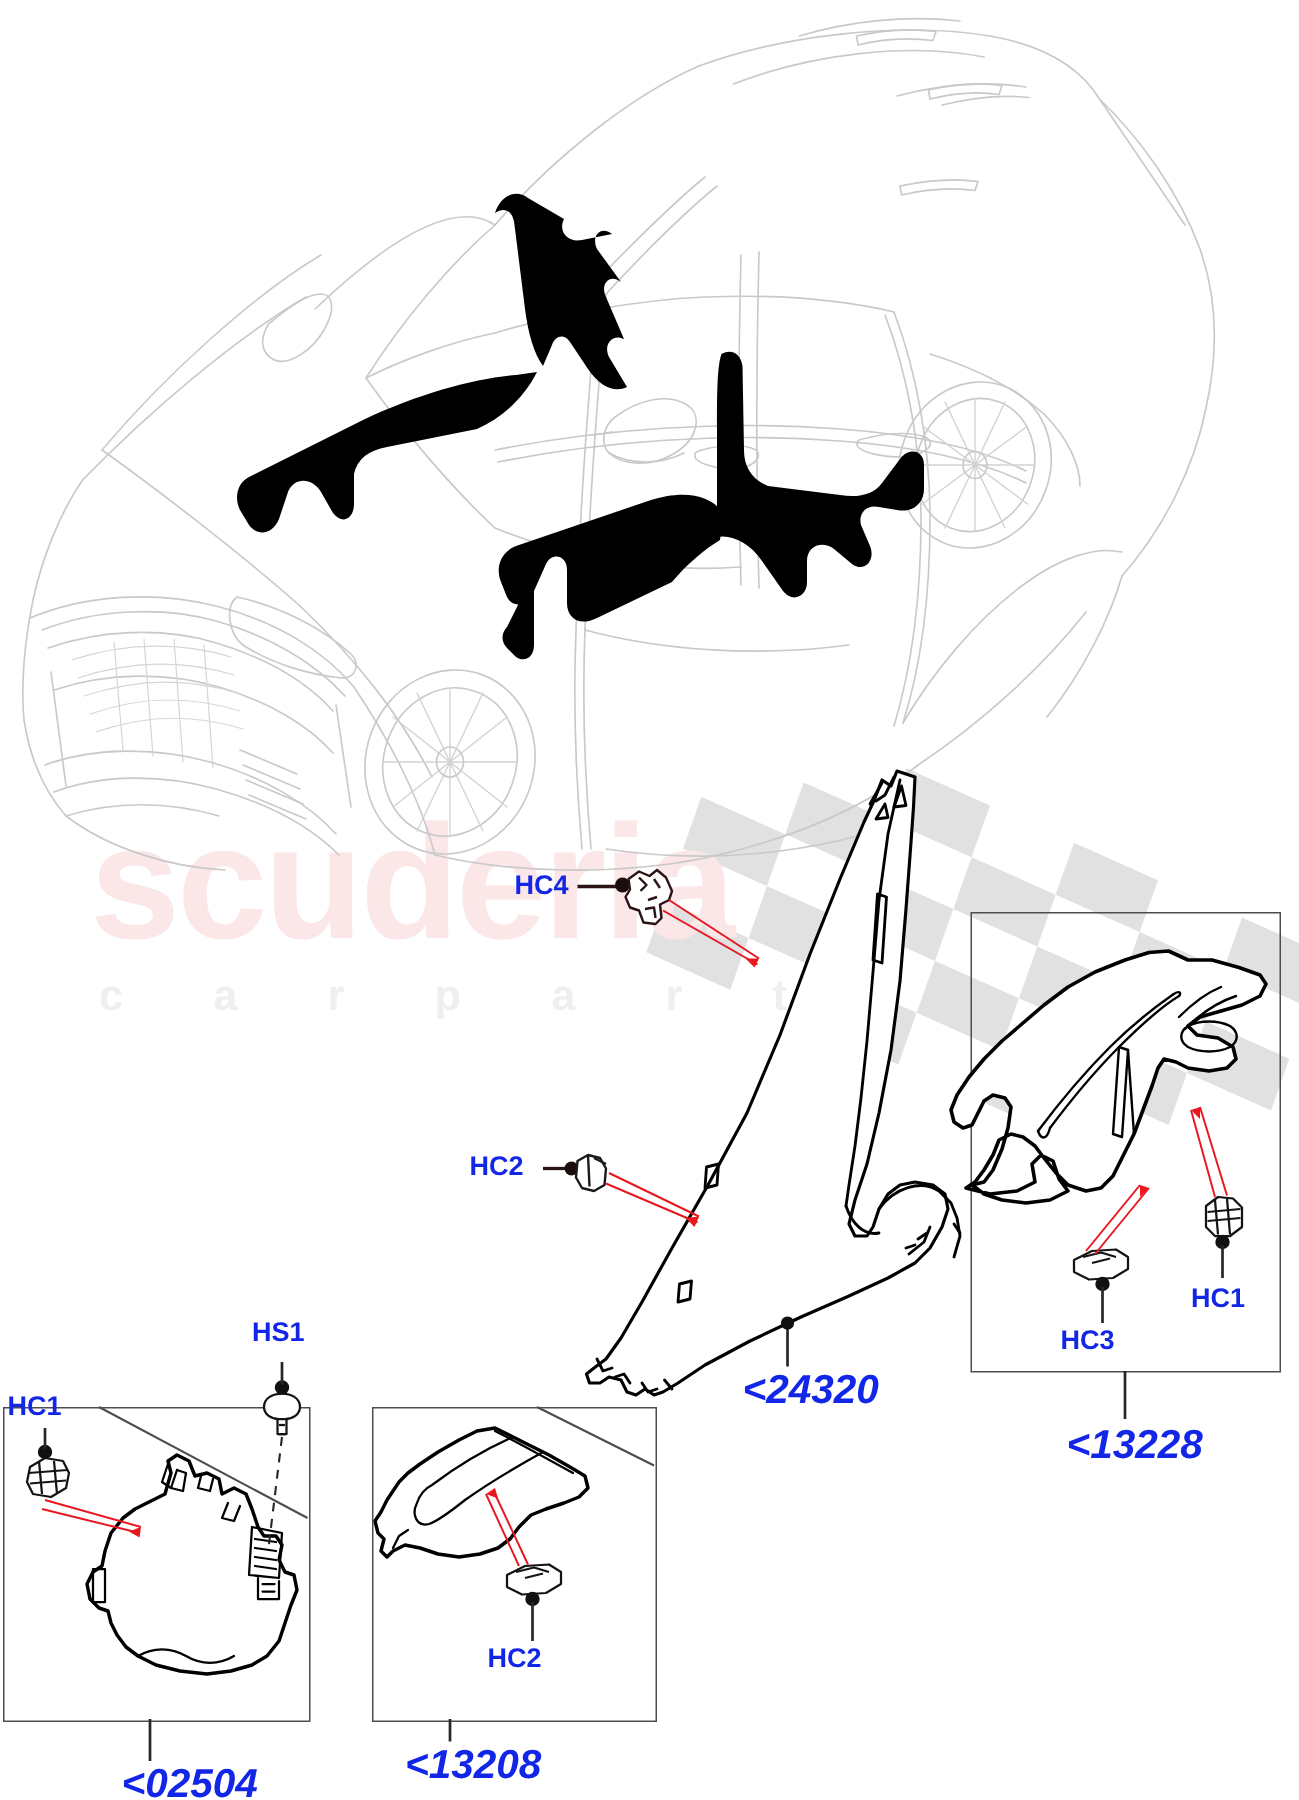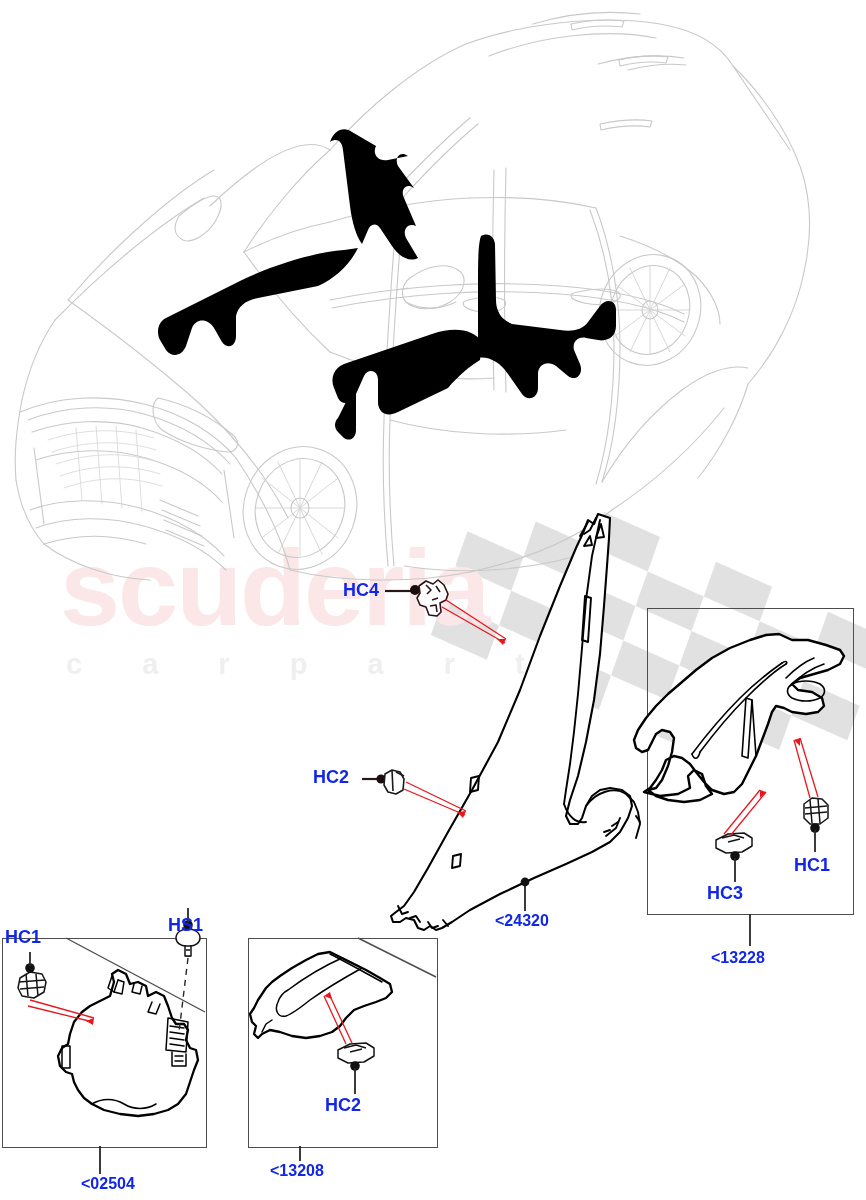--- a/index.html
+++ b/index.html
@@ -29,21 +29,21 @@
   .inset{position:absolute;border:1.4px solid #4d4d4d;background:transparent;}
   #box-13228{left:647px;top:608px;width:205px;height:305px;}
   #box-02504{left:2px;top:938px;width:203px;height:208px;}
   #box-13208{left:248px;top:938px;width:188px;height:208px;}
 
   
   .lbl{
     position:absolute;color:#1226e8;font-weight:bold;
     font-size:18px;line-height:1;white-space:nowrap;user-select:none;
   }
-  .lbl.num{font-size:16px;}
+  .lbl.num{font-size:27px;font-style:italic;}
 
   svg{overflow:visible;}
 </style>
 </head>
 <body>
 
 <div class="stage">
 
   <div class="layer">
     
@@ -513,21 +513,21 @@
   <div class="lbl num" style="left:495px;top:913px">&lt;24320</div>
 
   <div class="lbl" style="left:794px;top:856px">HC1</div>
 
   <div class="lbl" style="left:707px;top:884px">HC3</div>
 
   <div class="lbl num" style="left:711px;top:950px">&lt;13228</div>
 
   <div class="lbl" style="left:5px;top:928px">HC1</div>
 
-  <div class="lbl" style="left:168px;top:916px">HS1</div>
+  <div class="lbl" style="left:168px;top:879px">HS1</div>
 
   <div class="lbl num" style="left:81px;top:1176px">&lt;02504</div>
 
   <div class="lbl" style="left:325px;top:1096px">HC2</div>
 
   <div class="lbl num" style="left:270px;top:1163px">&lt;13208</div>
 
 </div>
 
 </body></html>

